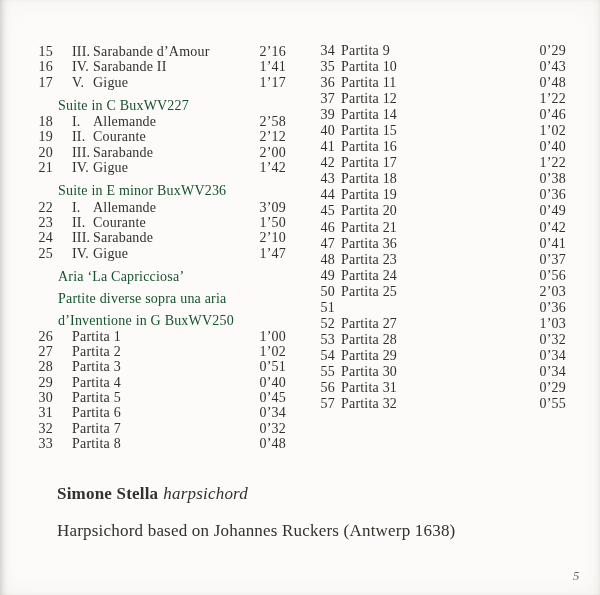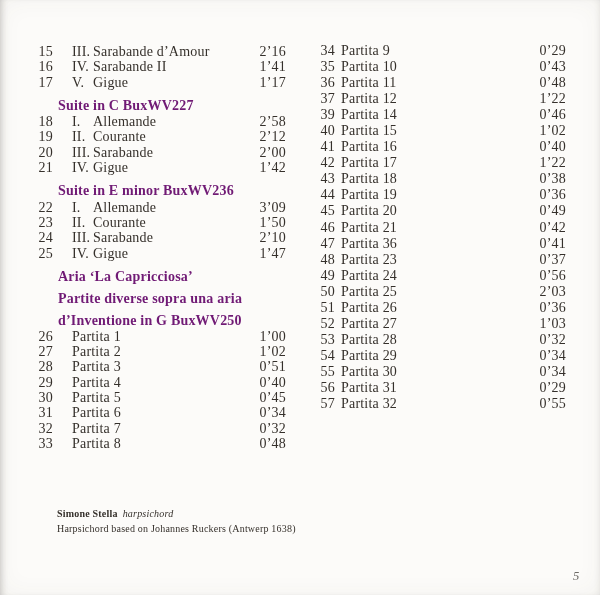--- a/index.html
+++ b/index.html
@@ -29,53 +29,53 @@
     font-size: 14px;
     letter-spacing: 0.2px;
     white-space: nowrap;
   }
   .col-left  { left: 20px;  top: 44px; width: 266px; }
   .col-right { left: 302px; top: 43px; width: 264px; }
   .trackrow {
     display: flex;
     align-items: baseline;
   }
-  .col-left  .trackrow { height: 15.3px;  line-height: 15.3px; gap: 6px; }
+  .col-left  .trackrow { height: 15.3px;  line-height: 15.3px; }
   .col-right .trackrow { height: 16.05px; line-height: 16.05px; }
   .num {
     width: 33px;
     text-align: right;
     flex: 0 0 auto;
   }
-  .body { margin-left: 13px; flex: 1 1 auto; overflow: hidden; }
+  .body { margin-left: 19px; flex: 1 1 auto; overflow: hidden; }
   .col-right .body { margin-left: 6px; }
   .prefix { display: inline-block; width: 21px; }
   .dur { margin-left: auto; flex: 0 0 auto; }
   .heading {
-    font-weight: bold;
+    font-weight: normal;
     padding-left: 38px;
     height: 15.3px;
     line-height: 15.3px;
     margin-top: 8px;
     margin-bottom: 1px;
-    color: #701a75;
+    color: #14532d;
   }
   .heading + .heading { margin-top: 7px; margin-bottom: 0; }
   .credits {
     position: absolute;
     left: 57px;
-    top: 506px;
-    font-size: 10px;
+    top: 486px;
+    font-size: 17px;
     letter-spacing: 0.2px;
     white-space: nowrap;
   }
   .performer-line { height: 15px; line-height: 15px; }
   .performer-name { font-weight: bold; }
   .performer-instrument { font-style: italic; margin-left: 5px; }
-  .instrument-note { height: 15px; line-height: 15px; text-align: center; }
+  .instrument-note { margin-top: 22px; height: 15px; line-height: 15px; text-align: center; }
   .page-number {
     position: absolute;
     left: 566px;
     top: 569px;
     width: 20px;
     text-align: center;
     font-size: 12.5px;
     font-style: italic;
     color: #6d6a66;
   }
@@ -264,21 +264,20 @@
         <span class="body"><span class="title">Partita 24</span></span>
         <span class="dur">0’56</span>
       </div>
       <div class="trackrow">
         <span class="num">50</span>
         <span class="body"><span class="title">Partita 25</span></span>
         <span class="dur">2’03</span>
       </div>
       <div class="trackrow">
         <span class="num">51</span>
-        <span class="body"><span class="title">Partita 26</span></span>
         <span class="dur">0’36</span>
       </div>
       <div class="trackrow">
         <span class="num">52</span>
         <span class="body"><span class="title">Partita 27</span></span>
         <span class="dur">1’03</span>
       </div>
       <div class="trackrow">
         <span class="num">53</span>
         <span class="body"><span class="title">Partita 28</span></span>

